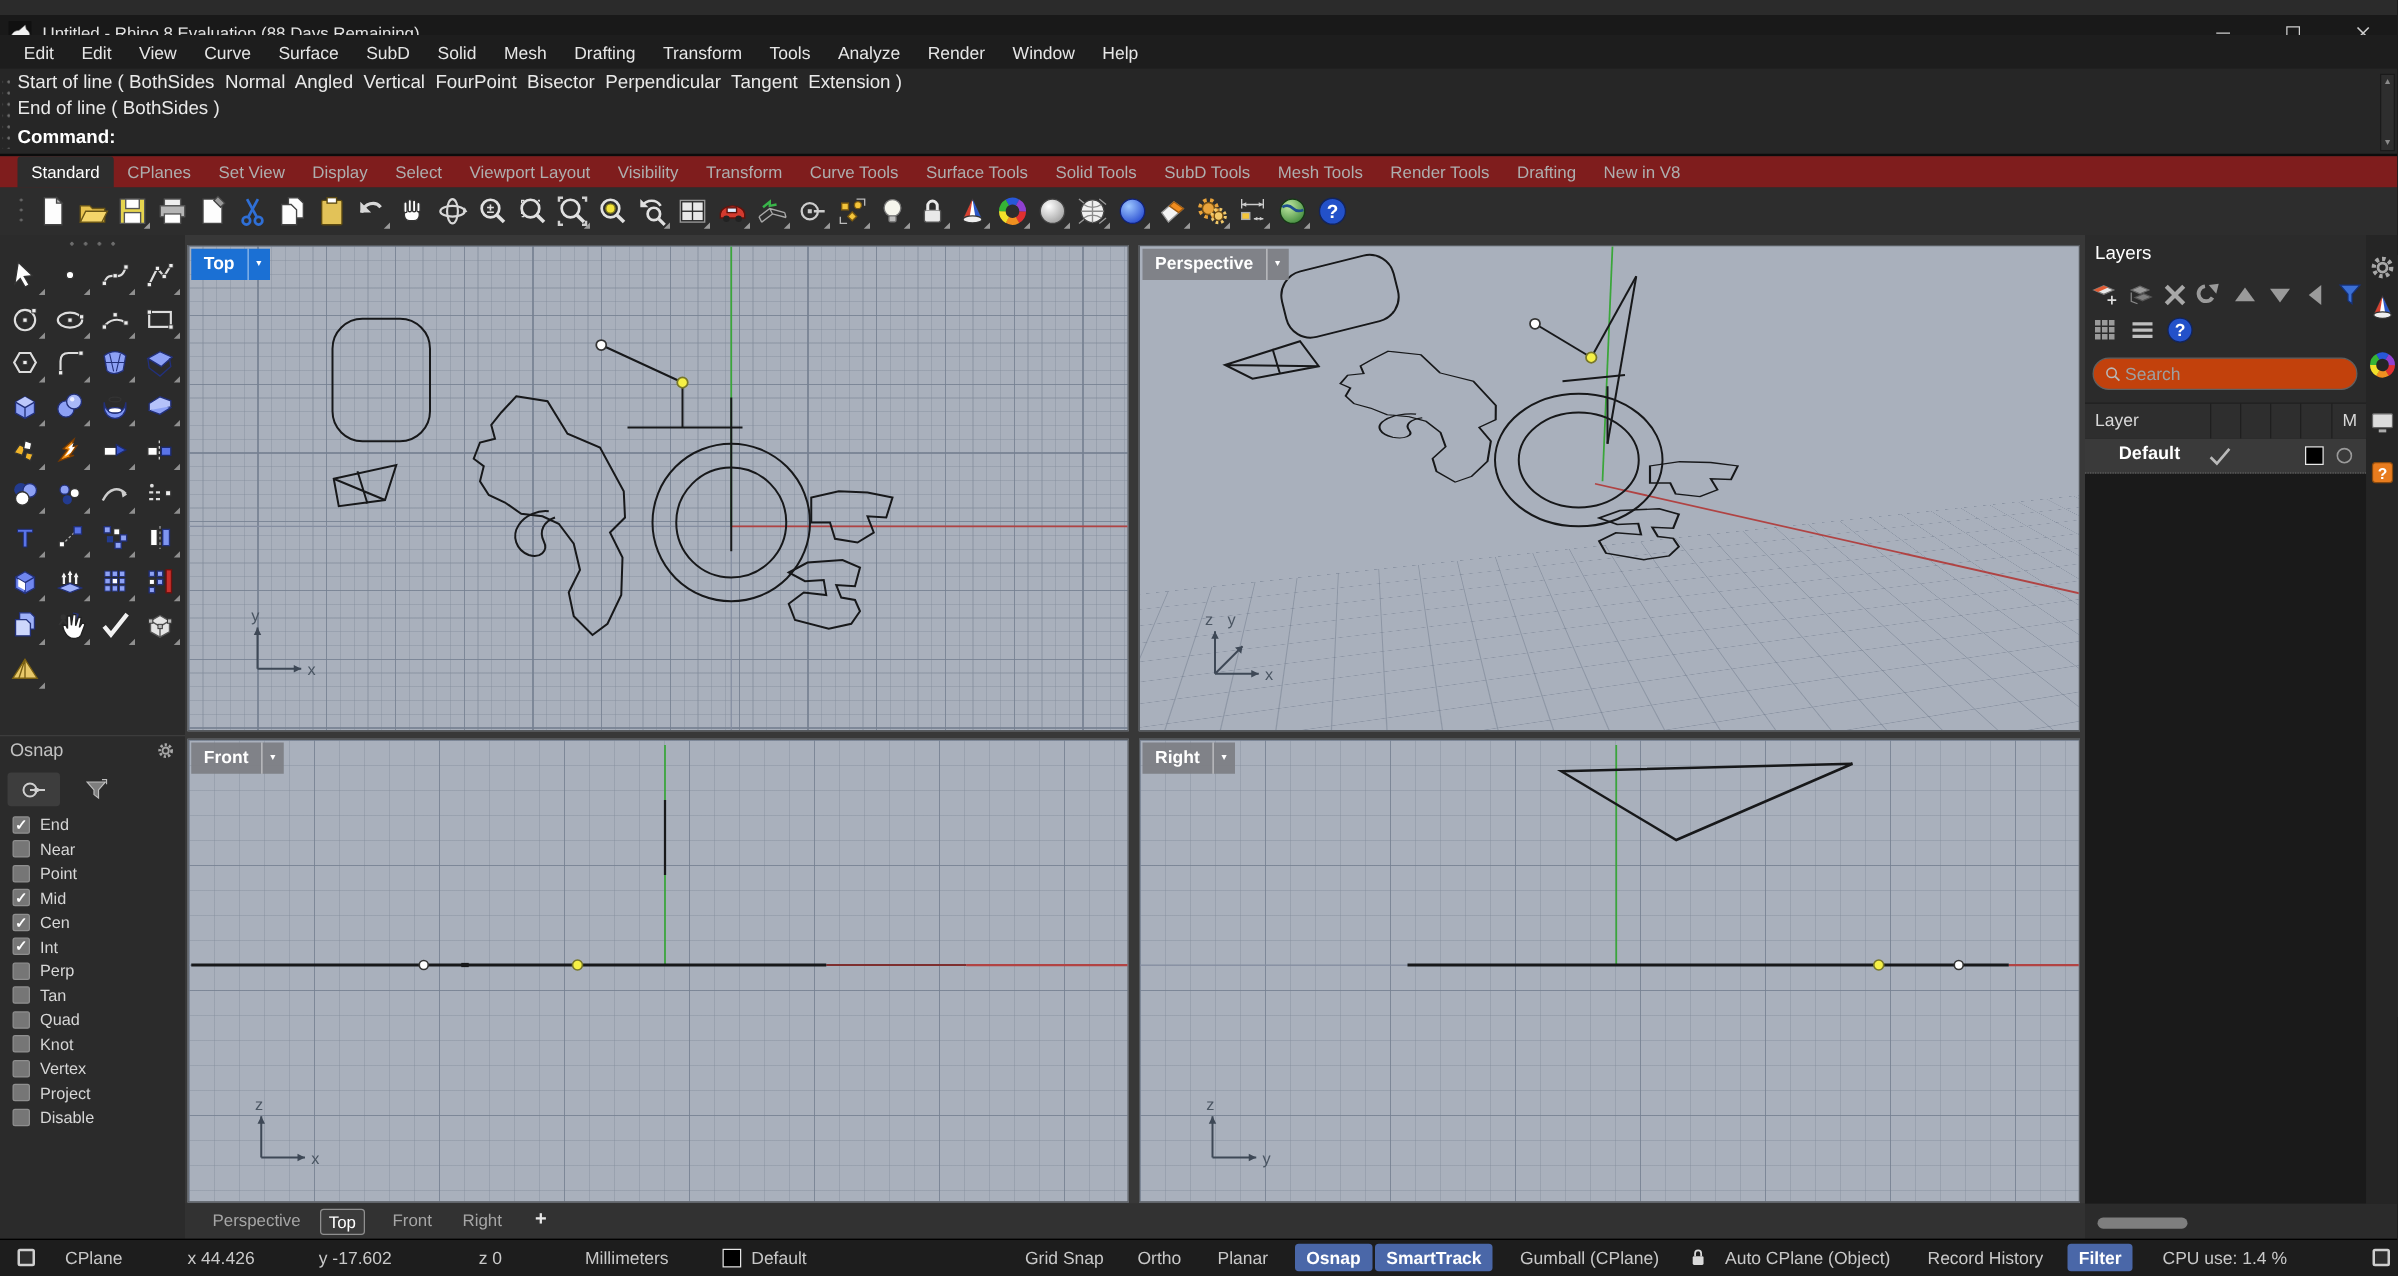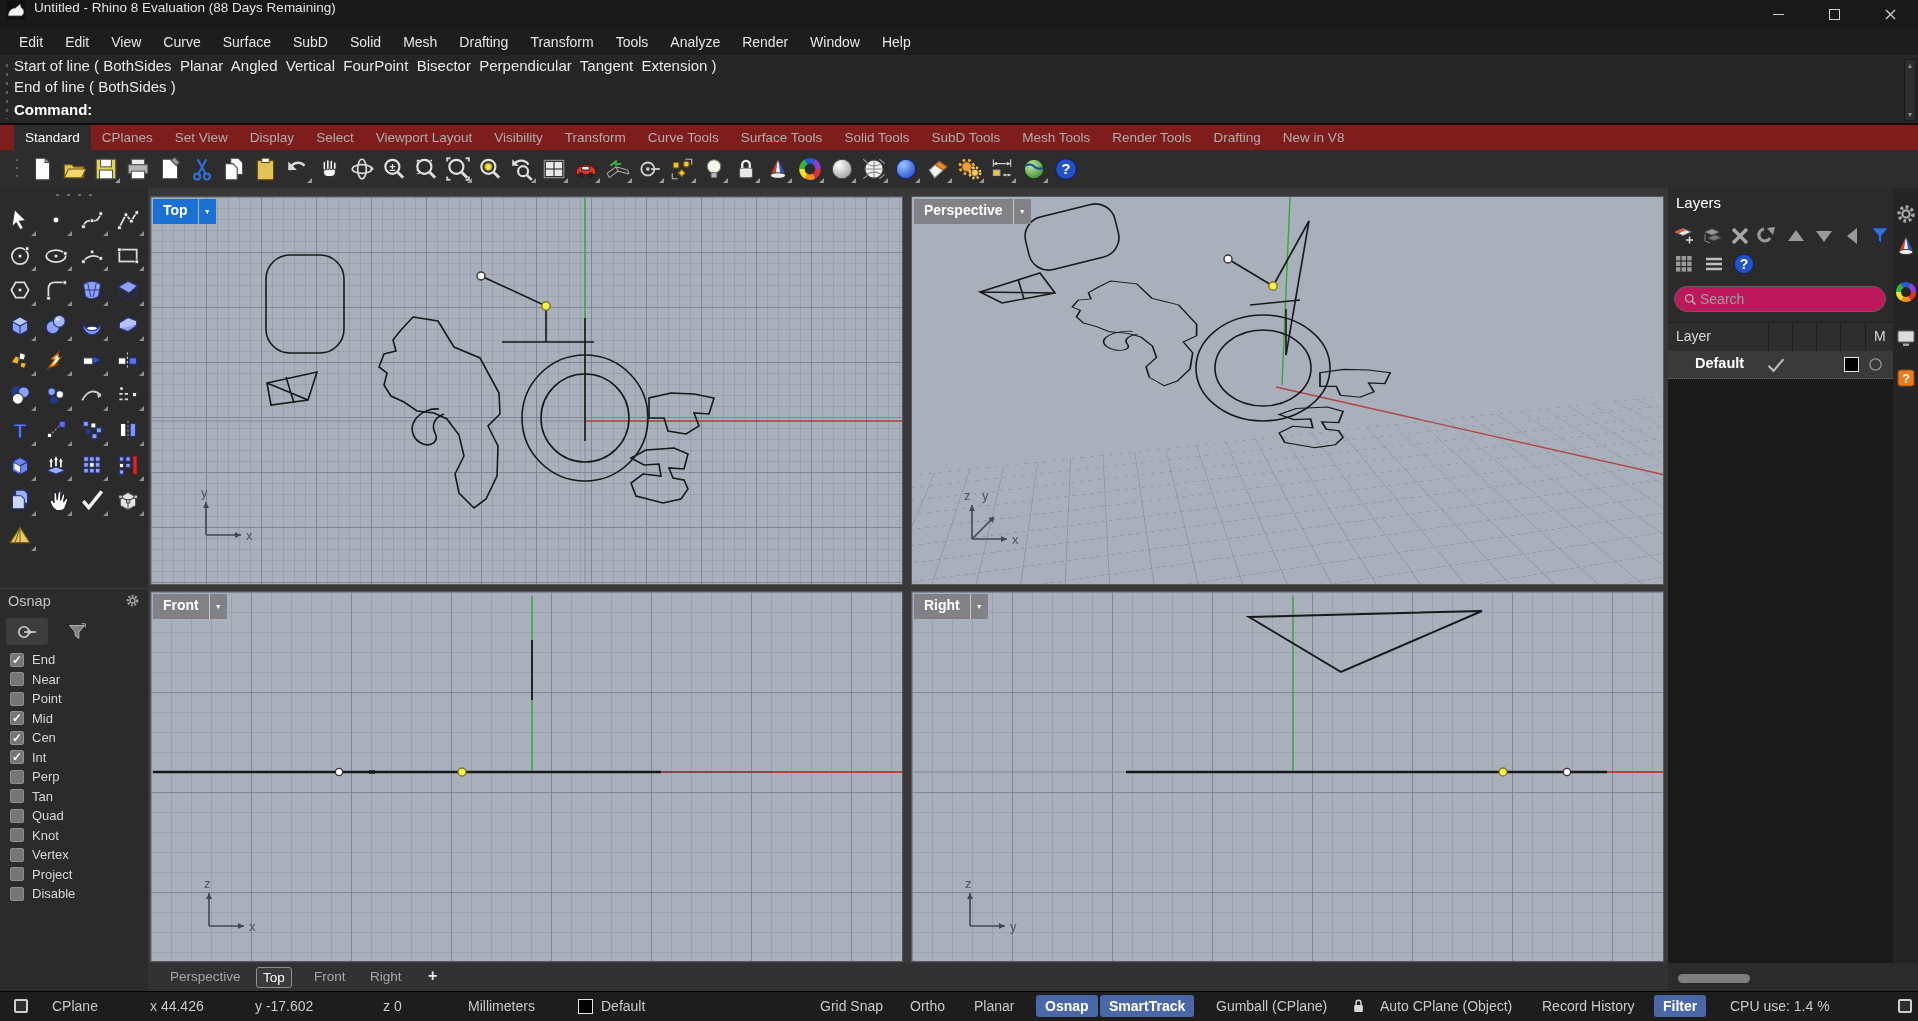--- a/index.html
+++ b/index.html
@@ -1,19 +1,19 @@
 <!DOCTYPE html>
 <html><head>
 <meta charset="utf-8">
 <style>
   html,body{margin:0;padding:0;background:#111;}
   #window{position:relative;width:1918px;height:1021px;background:#2b2b2b;overflow:hidden;
     font-family:"Liberation Sans",sans-serif;color:#ddd;-webkit-user-select:none;}
   
-  .titlebar{position:absolute;left:0;top:0;width:100%;height:28px;background:#191919;display:flex;}
+  .titlebar{position:absolute;left:0;top:12px;width:100%;height:28px;background:#191919;display:flex;align-items:center;}
   .app-icon{width:20px;height:20px;margin:0 8px 0 6px;}
   .title-text{font-size:13.5px;color:#e3e3e3;}
   .win-controls{position:absolute;right:0;top:0;height:28px;display:flex;}
   .wc{width:56px;height:28px;display:flex;align-items:center;justify-content:center;color:#cfcfcf;}
   .wc-min i{display:block;width:11px;border-top:1.4px solid #cfcfcf;}
   .wc-max i{display:block;width:9px;height:9px;border:1.2px solid #cfcfcf;}
   .wc-close svg{display:block;}
   
   .menubar{position:absolute;left:0;top:28px;width:100%;height:27px;background:#1d1d1d;display:flex;align-items:center;padding-left:8px;box-sizing:border-box;}
   .menu-item{padding:0 11px;font-size:14px;color:#e6e6e6;}
@@ -82,21 +82,21 @@
   .vplabel .ar{width:17px;border-left:1px solid rgba(255,255,255,.55);display:flex;align-items:center;justify-content:center;}
   .vplabel .ar::after{content:"▼";font-size:7px;color:#fff;}
   .vplabel.active{background:#1b70d4;}
   .vplabel.inactive{background:rgba(125,128,133,.95);}
   
   .layers{position:absolute;left:1668px;top:188px;width:225px;height:775px;background:#2b2b2b;overflow:hidden;}
   .lyr-title{position:absolute;left:8px;top:6px;font-size:15px;color:#ffffff;}
   .lyr-icons1{position:absolute;left:4px;top:36px;display:flex;gap:4px;}
   .lyr-icons2{position:absolute;left:4px;top:64px;display:flex;gap:6px;}
   .lyr-ic{width:24px;height:24px;display:flex;align-items:center;justify-content:center;}
-  .lyr-search{position:absolute;left:6px;top:98px;width:212px;height:26px;background:#be185d;border:1px solid #606060;border-radius:13px;
+  .lyr-search{position:absolute;left:6px;top:98px;width:212px;height:26px;background:#c2410c;border:1px solid #606060;border-radius:13px;
     display:flex;align-items:center;box-sizing:border-box;padding-left:8px;}
   .lyr-search input{background:transparent;border:none;outline:none;color:#cfcfcf;font-size:14px;width:160px;font-family:"Liberation Sans",sans-serif;}
   .lyr-search input::placeholder{color:#9f9f9f;}
   .lyr-head{position:absolute;left:0;top:134px;width:225px;height:28px;background:#2e2e2e;border-top:1px solid #1f1f1f;border-bottom:1px solid #1f1f1f;font-size:14px;color:#d8d8d8;}
   .lyr-head .col-sep{position:absolute;top:0;height:28px;width:1px;background:#1f1f1f;}
   .lyr-row{position:absolute;left:0;top:163px;width:225px;height:27px;background:#3a3a3a;border-bottom:1px dotted #6a6a6a;}
   .lyr-row .nm{position:absolute;left:27px;top:4px;font-size:14.5px;font-weight:bold;color:#fff;}
   .lyr-dark{position:absolute;left:0;top:191px;width:225px;height:584px;background:#1a1a1a;}
   .layers-bottom{position:absolute;left:1668px;top:963px;width:250px;height:28px;background:#2b2b2b;}
   .h-thumb{position:absolute;left:10px;top:11px;width:72px;height:9px;background:#7e7e7e;border-radius:5px;}
@@ -154,21 +154,21 @@
       <div class="menu-item">Transform</div>
       <div class="menu-item">Tools</div>
       <div class="menu-item">Analyze</div>
       <div class="menu-item">Render</div>
       <div class="menu-item">Window</div>
       <div class="menu-item">Help</div>
     </div>
 
   <div class="cmdarea">
     <div class="cmd-grip"></div>
-    <div class="cmd-line" style="top:0;">Start of line ( BothSides  Planar  Angled  Vertical  FourPoint  Bisector  Perpendicular  Tangent  Extension )</div>
+    <div class="cmd-line" style="top:0;">Start of line ( BothSides  Normal  Angled  Vertical  FourPoint  Bisector  Perpendicular  Tangent  Extension )</div>
     <div class="cmd-line" style="top:21px;">End of line ( BothSides )</div>
     <div class="cmd-line cmd-prompt" style="top:44px;">Command:</div>
     <div class="cmd-side">
         <span>▲</span>
         <span>▼</span>
       </div>
   </div>
 
   <div class="tabstrip" id="tabstrip">
       <div class="tab active">Standard</div>

